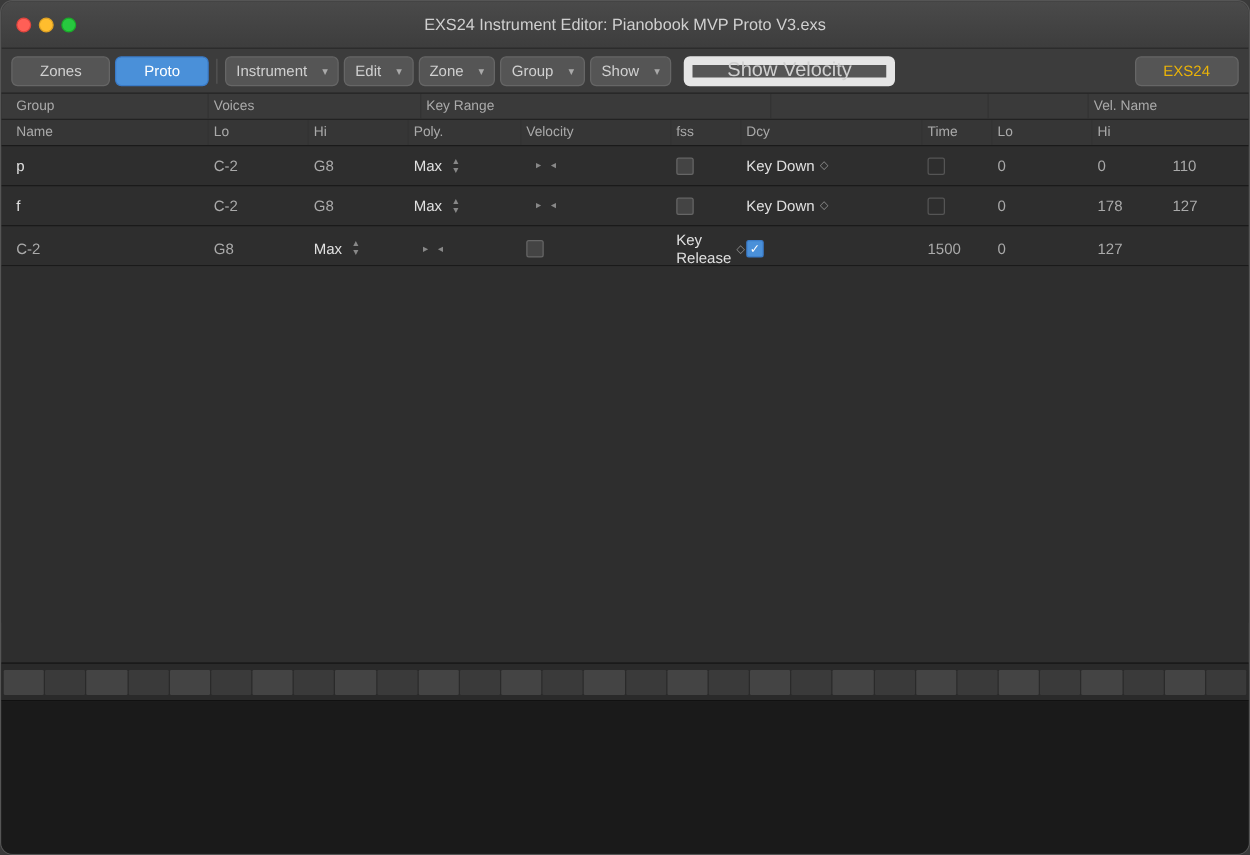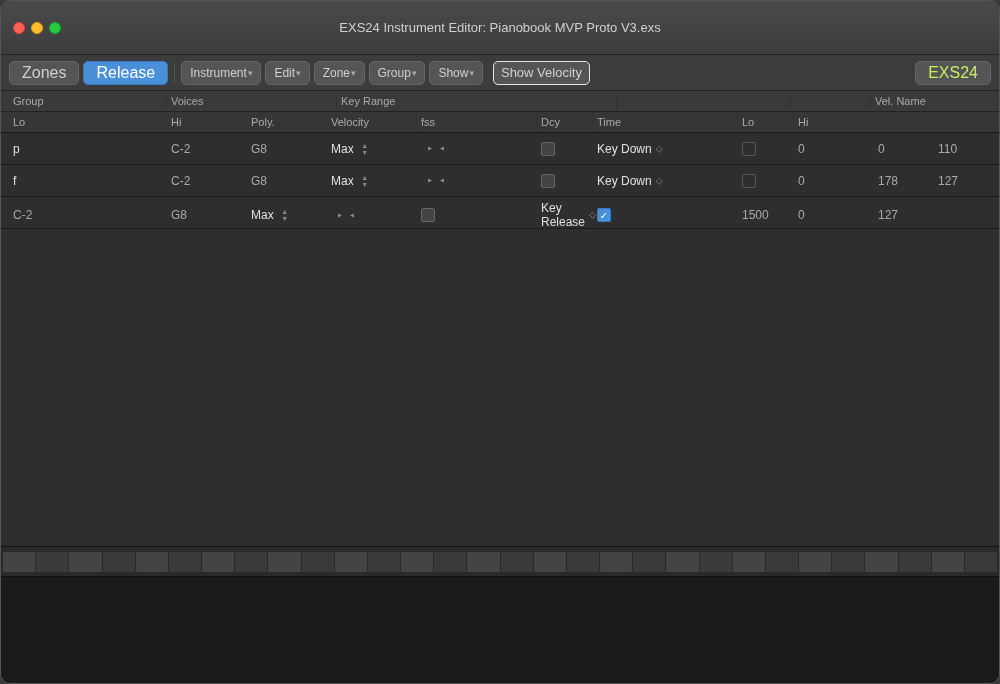--- a/index.html
+++ b/index.html
@@ -9,21 +9,21 @@
       font-size: 12px;
       color: #e0e0e0;
       width: 1000px;
       height: 684px;
       overflow: hidden;
       border-radius: 10px;
       border: 1px solid #555;
     }
     .title-bar {
       background: linear-gradient(to bottom, #4a4a4a, #3d3d3d);
-      height: 54px;
+      height: 38px;
       display: flex;
       align-items: center;
       justify-content: center;
       position: relative;
       border-radius: 10px 10px 0 0;
       border-bottom: 1px solid #222;
     }
     .traffic-lights {
       position: absolute;
       left: 12px;
@@ -50,65 +50,65 @@
       align-items: center;
       padding: 0 8px;
       gap: 4px;
       border-bottom: 1px solid #222;
     }
     .toolbar-btn {
       background: #555;
       border: 1px solid #666;
       border-radius: 5px;
       color: #d0d0d0;
-      padding: 3px 12px;
-      font-size: 16px;
+      padding: 3px 22px;
+      font-size: 12px;
       cursor: pointer;
       height: 24px;
       display: flex;
       align-items: center;
     }
     .toolbar-btn.active {
       background: #4a90d9;
       border-color: #3a7bc8;
       color: #fff;
     }
     .toolbar-btn.exs24 {
       background: #555;
       border-color: #666;
-      color: #bef264;
+      color: #eab308;
       margin-left: auto;
     }
     .toolbar-separator {
       width: 1px;
       height: 20px;
       background: #555;
       margin: 0 2px;
     }
     .dropdown-btn {
       background: #555;
       border: 1px solid #666;
       border-radius: 5px;
       color: #d0d0d0;
       padding: 3px 8px;
       font-size: 12px;
       cursor: pointer;
       height: 24px;
       display: flex;
       align-items: center;
-      gap: 1px;
+      gap: 12px;
     }
     .chevron { font-size: 9px; color: #aaa; }
     .show-velocity-btn {
       background: #555;
-      border: 1px solid #e5e5e5;
+      border: 7px solid #e5e5e5;
       border-radius: 5px;
       color: #d0d0d0;
-      padding: 3px 7px;
-      font-size: 13px;
+      padding: 3px 28px;
+      font-size: 16px;
       cursor: pointer;
       height: 24px;
       display: flex;
       align-items: center;
       margin-left: 6px;
     }
     .th {
       padding: 4px 4px;
       color: #aaa;
       font-size: 11px;
@@ -224,21 +224,21 @@
   <div class="traffic-lights">
     <div class="traffic-light tl-close"></div>
     <div class="traffic-light tl-min"></div>
     <div class="traffic-light tl-max"></div>
   </div>
   <span class="title-text">EXS24 Instrument Editor: Pianobook MVP Proto V3.exs</span>
 </div>
 
 <div class="toolbar">
   <button class="toolbar-btn">Zones</button>
-  <button class="toolbar-btn active">Release</button>
+  <button class="toolbar-btn active">Proto</button>
   <div class="toolbar-separator"></div>
   <button class="dropdown-btn">
     <span>Instrument</span>
     <span class="chevron">▾</span>
   </button>
   <button class="dropdown-btn">
     <span>Edit</span>
     <span class="chevron">▾</span>
   </button>
   <button class="dropdown-btn">
@@ -263,20 +263,21 @@
     <div style="display:grid; grid-template-columns: 158px 170px 280px 1fr 80px 120px; background:#3a3a3a; border-bottom:1px solid #222; padding: 0 8px;">
       <div class="th">Group</div>
       <div class="th">Voices</div>
       <div class="th">Key Range</div>
       <div class="th"></div>
       <div class="th"></div>
       <div class="th">Vel. Name</div>
     </div>
 
     <div style="display:grid; grid-template-columns: 158px 80px 80px 90px 120px 56px 145px 56px 80px 60px 62px; background:#363636; border-bottom:1px solid #1a1a1a; padding: 0 8px;">
+      <div class="th">Name</div>
       <div class="th">Lo</div>
       <div class="th">Hi</div>
       <div class="th">Poly.</div>
       <div class="th">Velocity</div>
       <div class="th">fss</div>
       <div class="th">Dcy</div>
       <div class="th">Time</div>
       <div class="th">Lo</div>
       <div class="th">Hi</div>
     </div>

